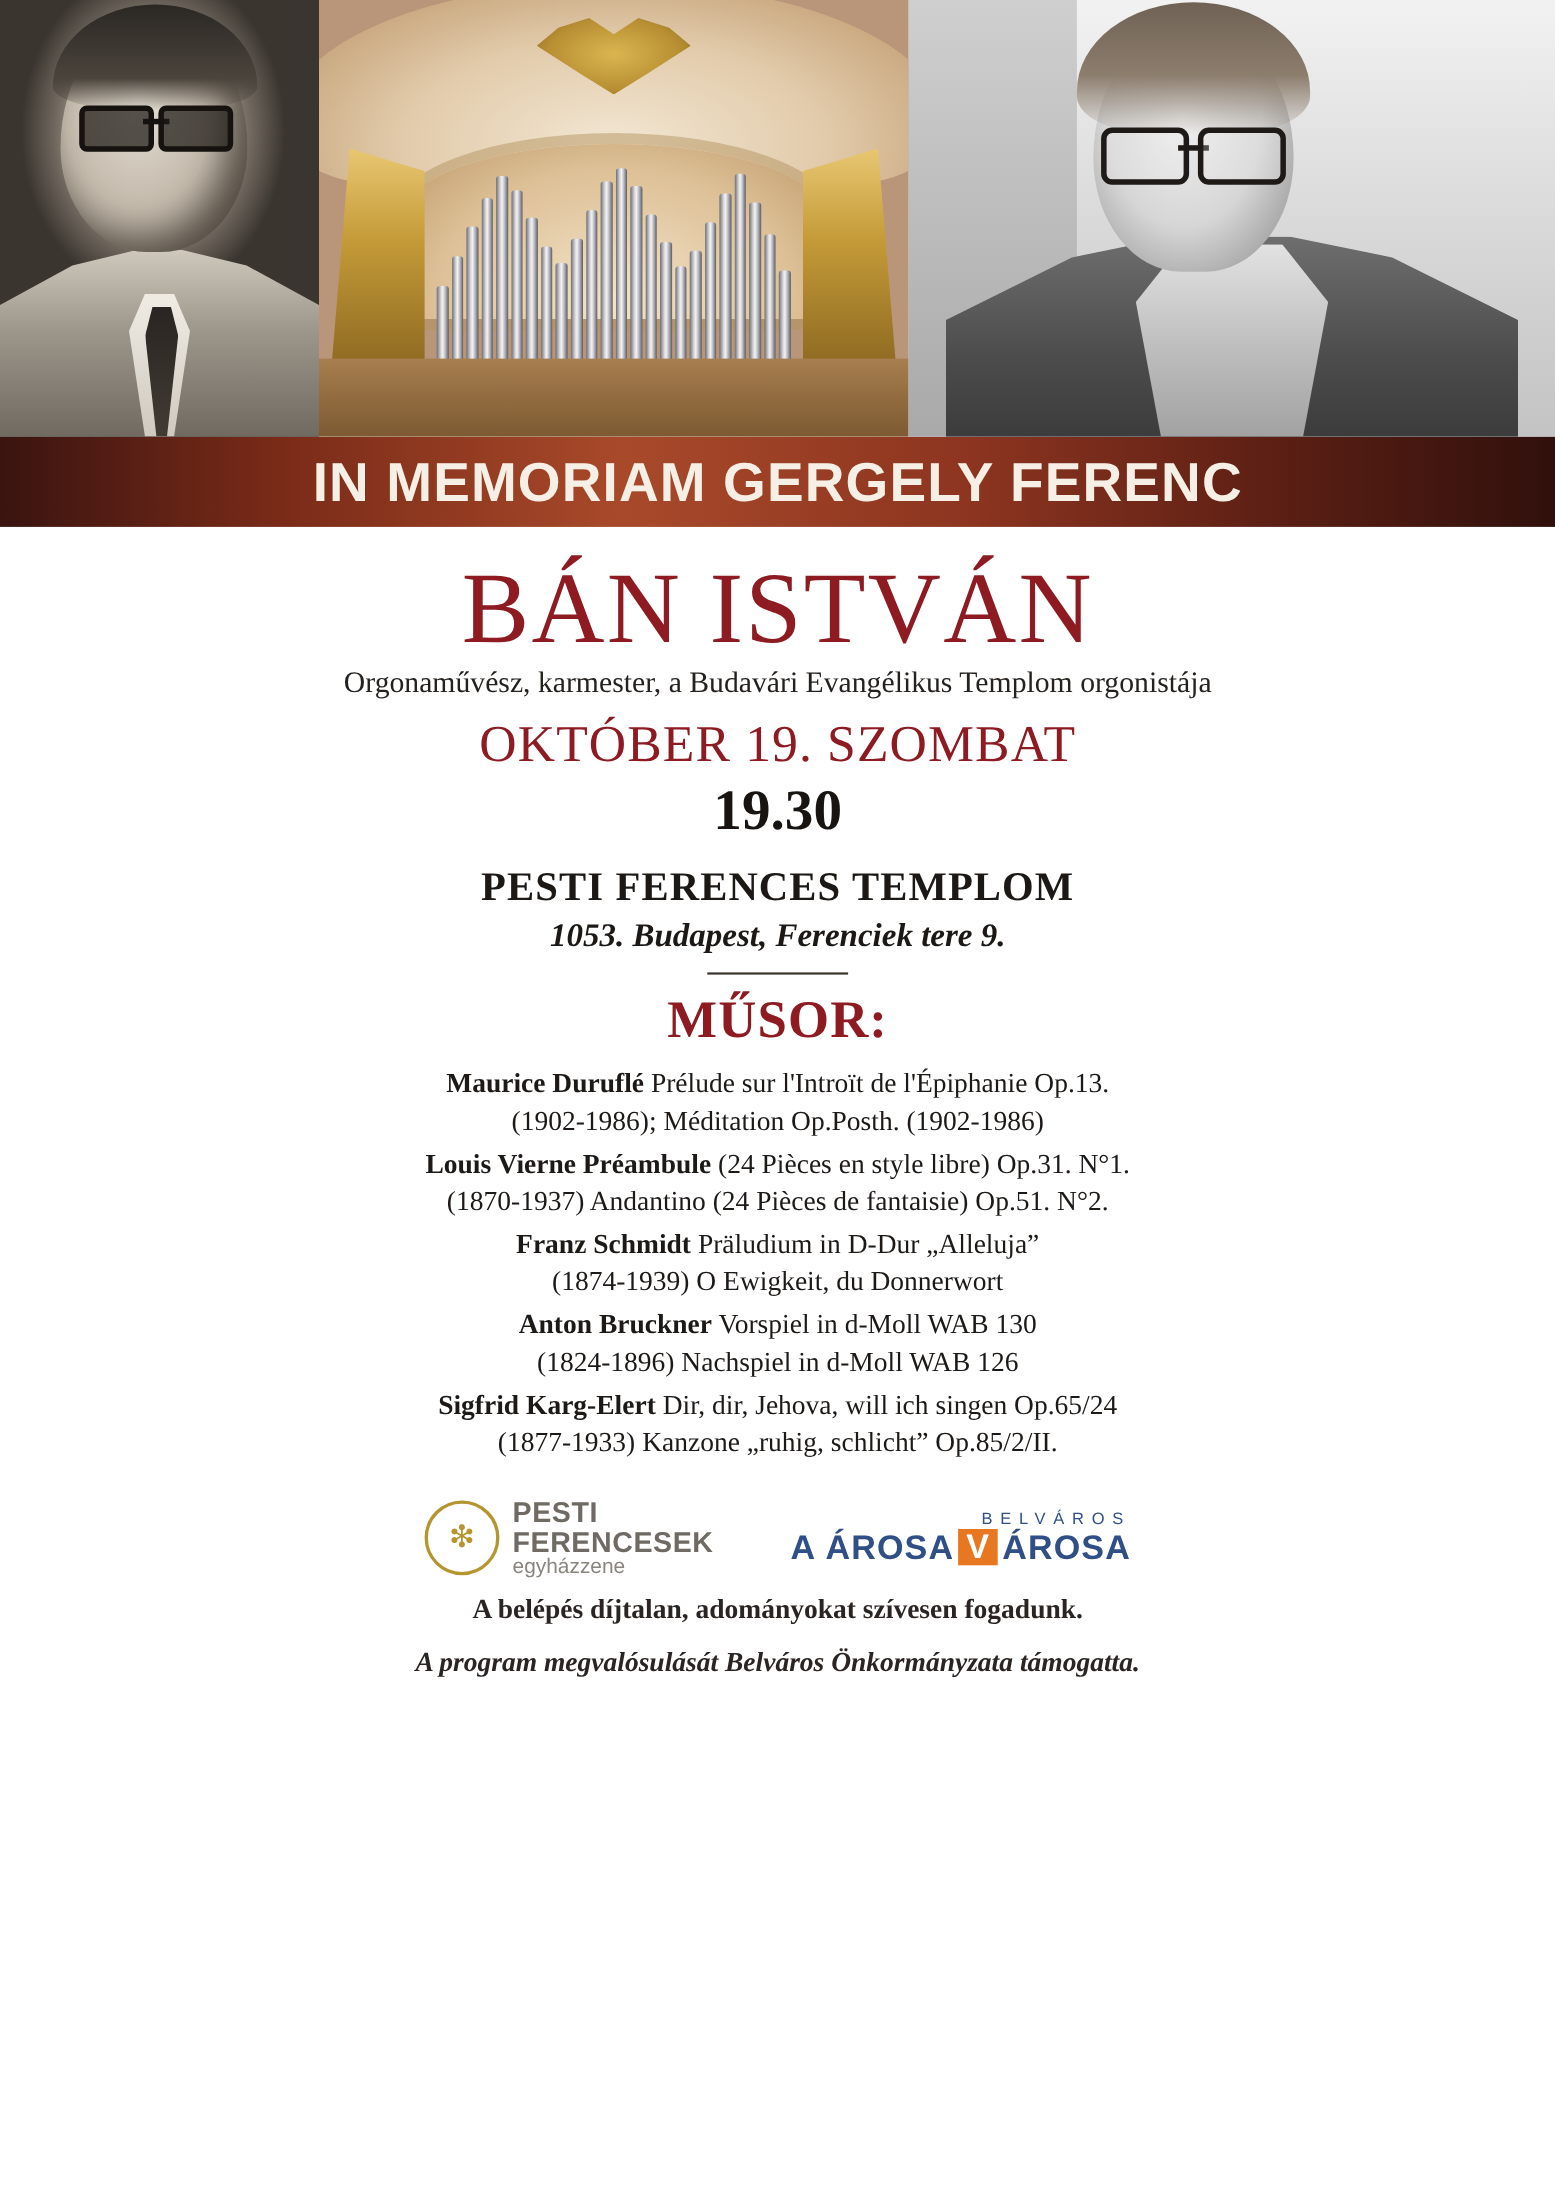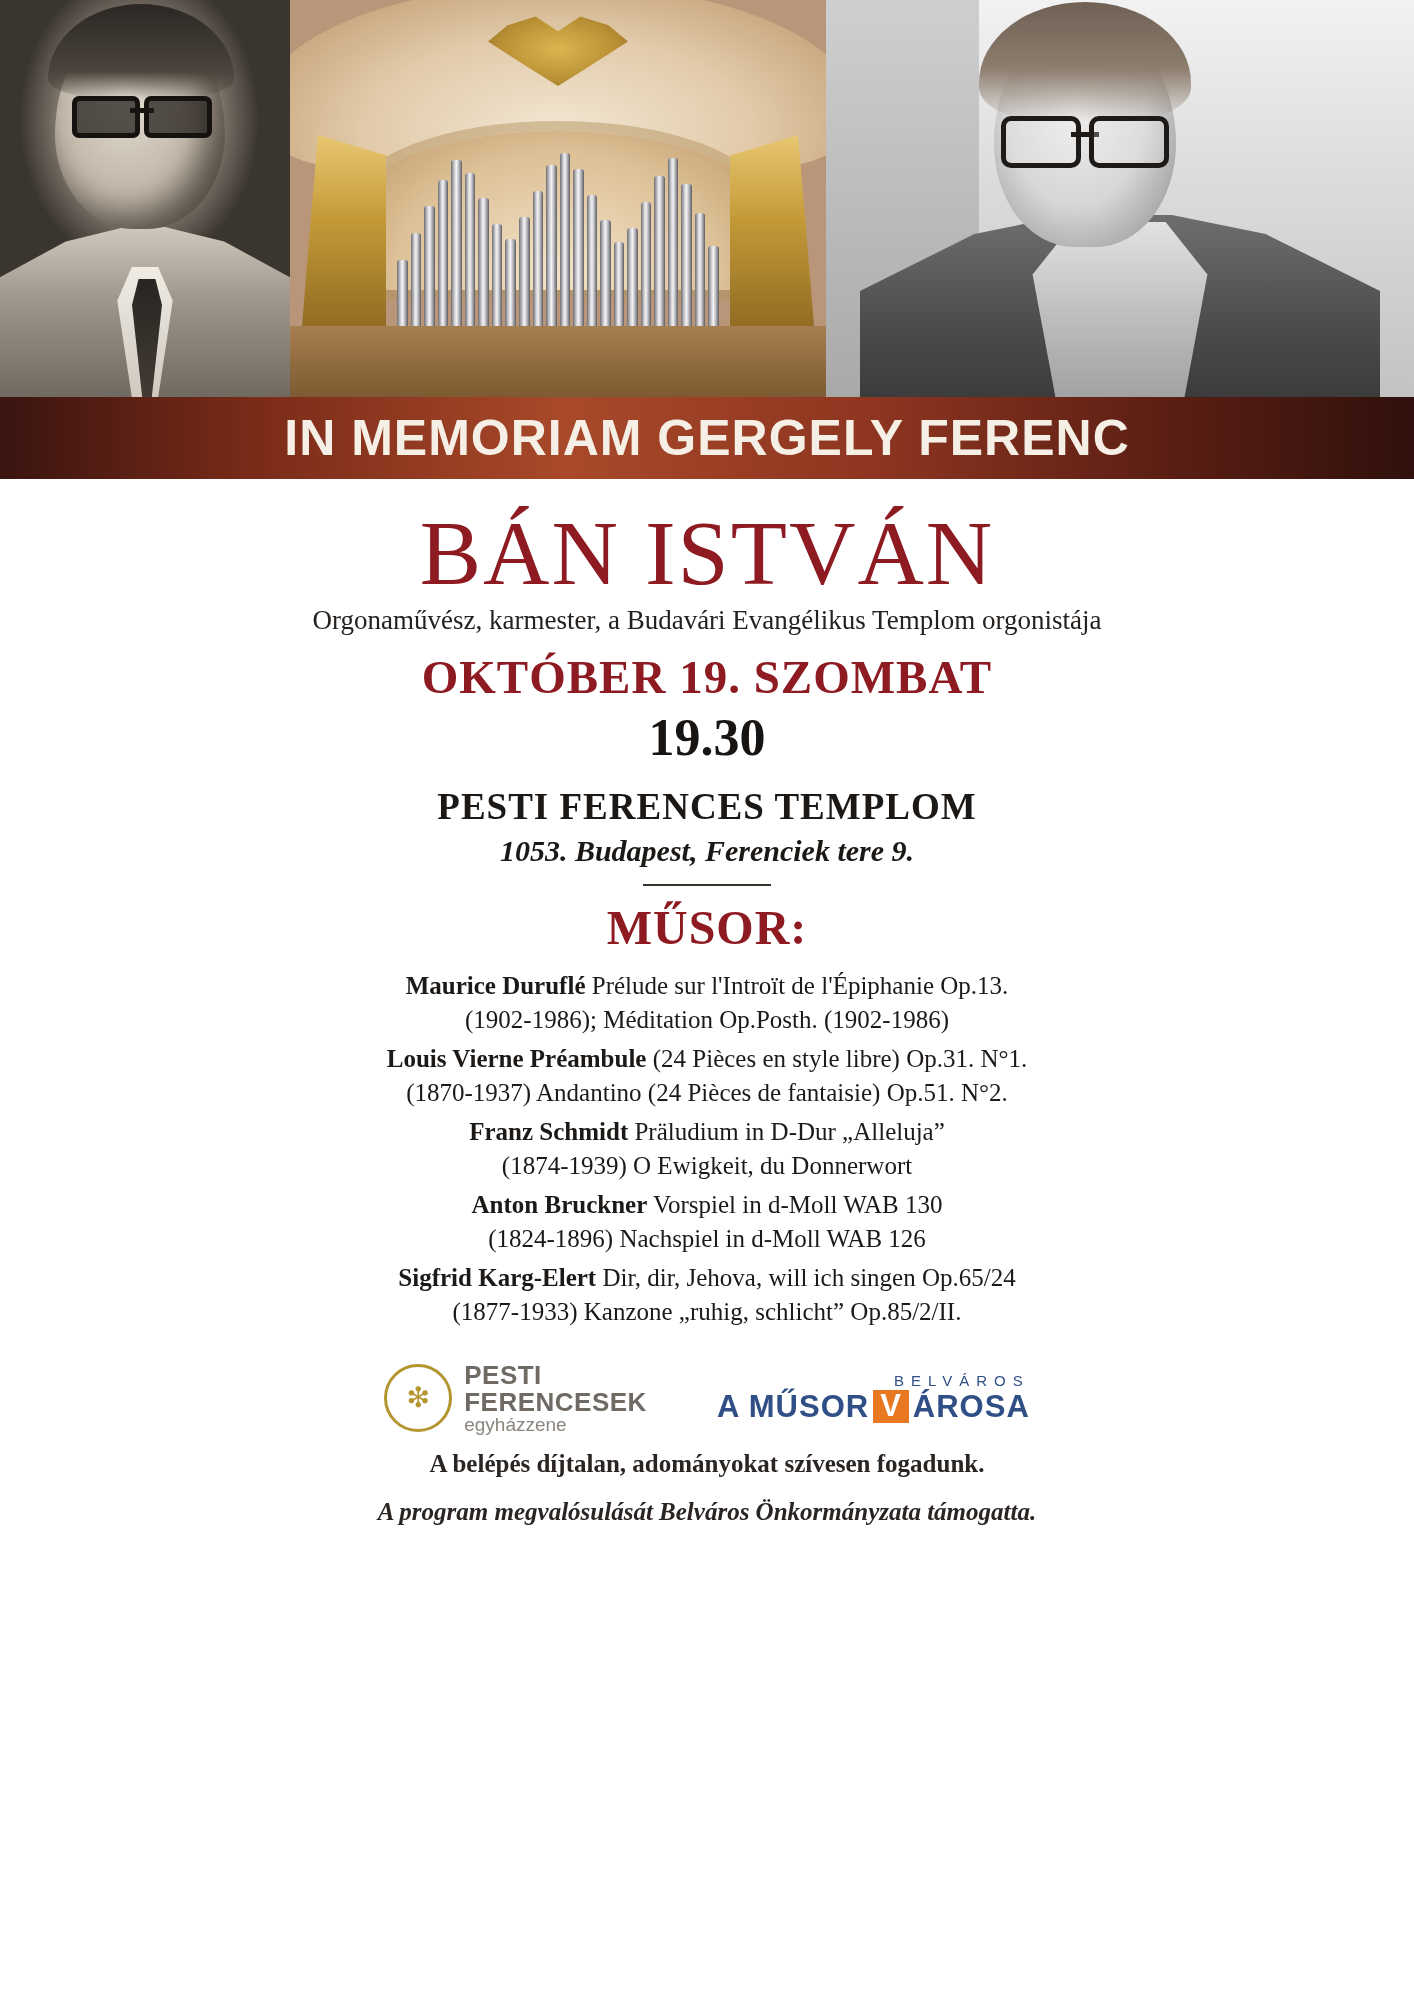--- a/index.html
+++ b/index.html
@@ -228,21 +228,21 @@
     margin: 0 0 14px;
   }
   .event-type {
     font-size: 48px;
     letter-spacing: 2px;
     color: #241f1b;
     margin: 0 0 12px;
   }
   .event-date {
     font-size: 47px;
-    font-weight: bold;
+    font-weight: normal;
     letter-spacing: 1px;
     color: #8e1a22;
     margin: 0 0 4px;
   }
   .event-time {
     font-size: 52px;
     font-weight: bold;
     color: #171412;
     margin: 4px 0 18px;
   }
@@ -494,21 +494,21 @@
       <div class="pf-words">
         <div class="pf-l1">PESTI</div>
         <div class="pf-l2">FERENCESEK</div>
         <div class="pf-l3">egyházzene</div>
       </div>
     </div>
 
     <div class="logo-bv">
       <div class="bv-top">BELVÁROS</div>
       <div class="bv-main">
-        <span>A MŰSOR</span>
+        <span>A ÁROSA</span>
         <span class="bv-v">V</span>
         <span>ÁROSA</span>
       </div>
     </div>
 
   </div>
 
   <div class="footer">
     <div class="foot-1">A belépés díjtalan, adományokat szívesen fogadunk.</div>
     <div class="foot-2">A program megvalósulását Belváros Önkormányzata támogatta.</div>

